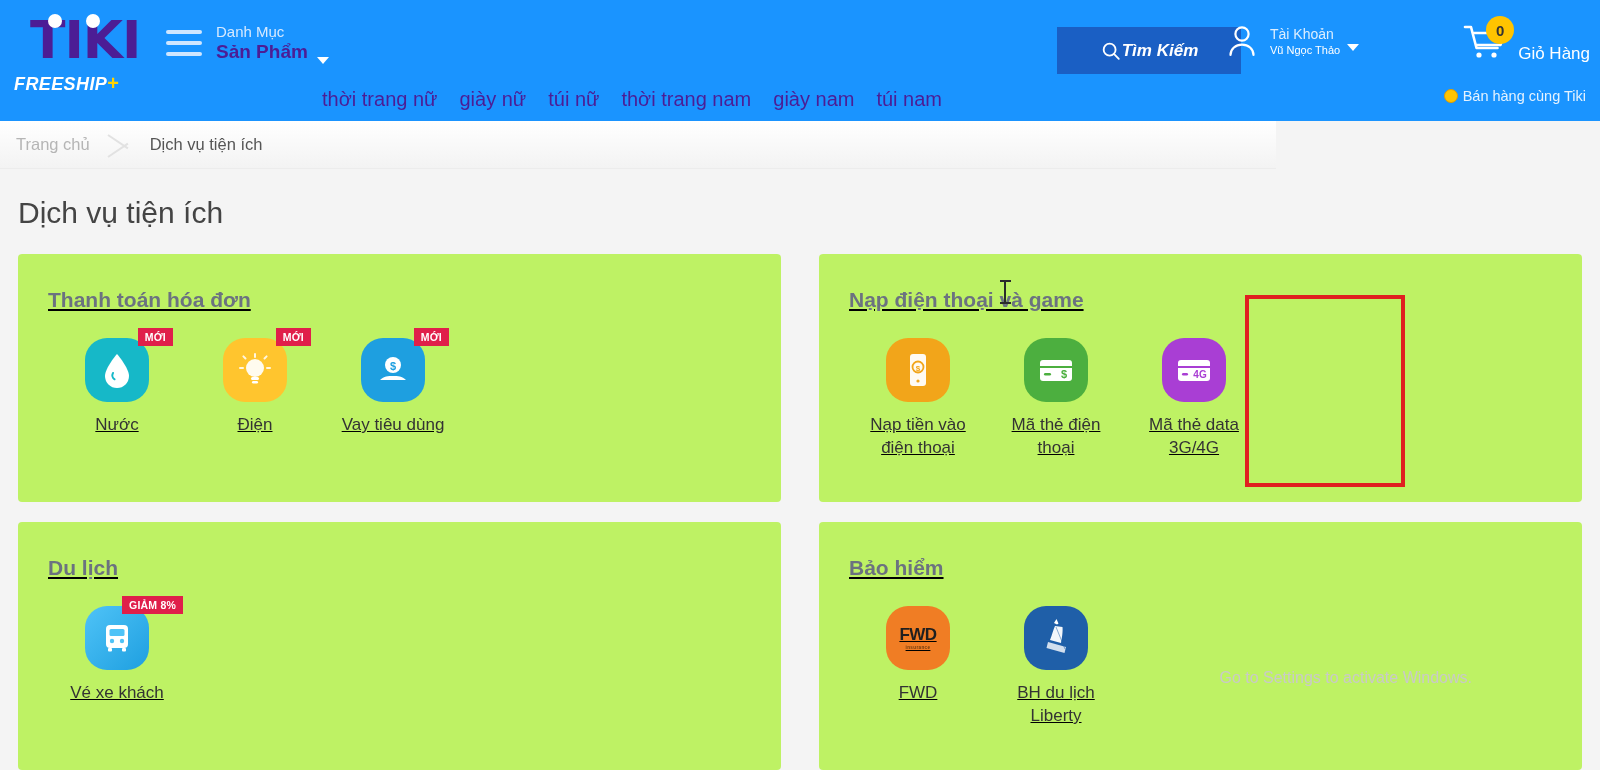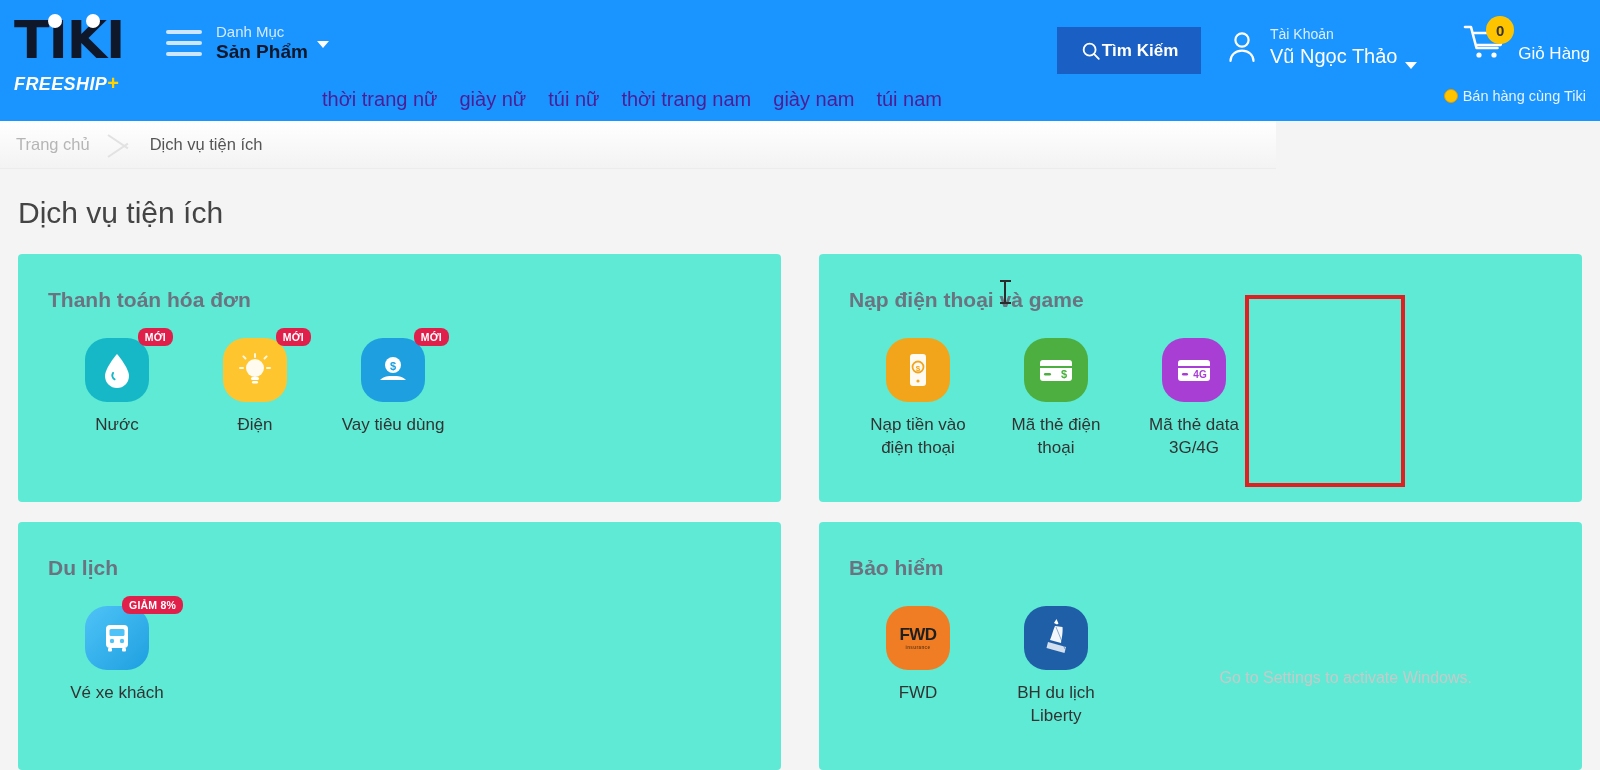--- a/index.html
+++ b/index.html
@@ -18,22 +18,23 @@
     width: 1600px; height: 121px;
     background: #1a94ff;
     overflow: hidden;
   }
   .logo-wrap {
     position: absolute; left: 14px; top: 12px;
     width: 130px; height: 96px;
   }
   .logo-tiki {
     font-size: 52px; font-weight: 700; letter-spacing: -1px;
-    color: #0f172a; line-height: 56px;
+    color: #4c1d95; line-height: 56px;
     font-family: "DejaVu Sans", sans-serif;
+    margin-left: 16px;
   }
   .logo-dots { position: absolute; left: 34px; top: 2px; width: 70px; height: 16px; }
   .logo-dots span {
     position: absolute; width: 14px; height: 14px;
     border-radius: 50%; background: #ffffff;
   }
   .logo-dots span:nth-child(1) { left: 0; }
   .logo-dots span:nth-child(2) { left: 38px; }
   .logo-freeship {
     margin-top: 4px;
@@ -46,22 +47,22 @@
   .cat-menu {
     position: absolute; left: 166px; top: 22px;
     display: flex; align-items: center; gap: 14px;
     cursor: pointer;
   }
   .hamburger { display: flex; flex-direction: column; gap: 7px; width: 36px; }
   .hamburger i { display: block; height: 4px; border-radius: 2px; background: #cfe6ff; }
   .cat-text { line-height: 1.2; }
   .cat-top { font-size: 15px; color: #d6e9ff; font-weight: 400; }
   .cat-bottom {
-    font-size: 19px; color: #0f172a; font-weight: 700;
-    display: flex; align-items: flex-start; gap: 9px;
+    font-size: 19px; color: #4c1d95; font-weight: 700;
+    display: flex; align-items: flex-end; gap: 9px;
   }
   .caret { width: 0; height: 0; border-left: 6px solid transparent; border-right: 6px solid transparent; border-top: 7px solid #ffffff; display:inline-block; }
 
   .searchbox {
     position: absolute; left: 327px; top: 27px;
     width: 730px; height: 47px;
     background: #ffffff; border: none;
     display: flex; align-items: center;
   }
   .searchbox input {
@@ -69,36 +70,36 @@
     width: 100%; height: 100%;
     padding: 0 16px;
     font-size: 16px; color: #333;
     font-family: "Liberation Sans", sans-serif;
     background: transparent;
   }
   .searchbox input::placeholder { color: #8a8a8a; }
 
   .search-btn {
     position: absolute; left: 1057px; top: 27px;
-    width: 144px; height: 47px;
+    width: 184px; height: 47px;
     background: #1a5fc4;
     display: flex; align-items: center; justify-content: center; gap: 0;
-    cursor: pointer; border: none;
+    cursor: pointer; border: none; font-style: italic;
   }
   .search-btn-label { color: #ffffff; font-size: 17px; font-weight: 700; }
 
   .account {
     position: absolute; left: 1226px; top: 24px;
     display: flex; align-items: center; gap: 12px; cursor: pointer;
   }
   .acct-text { line-height: 1.25; }
   .acct-top { font-size: 14px; color: #dceeff; }
   .acct-bottom {
-    font-size: 20px; color: #ffffff; font-weight: 400;
-    display: flex; align-items: flex-end; gap: 7px;
+    font-size: 11px; color: #ffffff; font-weight: 400;
+    display: flex; align-items: flex-start; gap: 7px;
   }
 
   .cart {
     position: absolute; right: 10px; top: 22px;
     display: flex; align-items: flex-end; gap: 8px; cursor: pointer;
   }
   .cart-icon-wrap { position: relative; width: 48px; height: 44px; }
   .cart-badge {
     position: absolute; right: -4px; top: -6px;
     width: 28px; height: 28px; border-radius: 50%;
@@ -154,26 +155,27 @@
   
   .page-title {
     position: absolute; left: 18px; top: 196px;
     font-size: 30px; color: #444444; font-weight: 400;
   }
 
   
   .cards { position: absolute; left: 0; top: 254px; width: 1600px; }
   .card-row { display: flex; gap: 38px; padding: 0 18px; margin-bottom: 20px; }
   .card {
-    background: #5eead4;
+    background: #bef264;
     border-radius: 4px;
     flex: 1 1 0;
     min-height: 248px;
     padding: 34px 30px 22px 30px;
     position: relative;
+    text-decoration: underline;
   }
   .card-title {
     font-size: 21px; font-weight: 700; color: #6b7280;
     margin-bottom: 26px;
   }
   .services { display: flex; align-items: flex-start; }
   .service {
     width: 138px;
     display: flex; flex-direction: column; align-items: center;
     cursor: pointer;
@@ -182,21 +184,21 @@
   .service-icon-wrap { position: relative; width: 64px; height: 64px; margin-bottom: 12px; }
   .squircle {
     width: 64px; height: 64px; border-radius: 22px;
     display: flex; align-items: center; justify-content: center;
     position: relative; overflow: hidden;
   }
   .badge {
     position: absolute; right: -24px; top: -10px;
     background: #e01f4a; color: #ffffff;
     font-size: 10.5px; font-weight: 700;
-    padding: 3px 7px; border-radius: 8px;
+    padding: 3px 7px; border-radius: 0;
     white-space: nowrap; letter-spacing: 0.2px;
     z-index: 4;
   }
   .badge.wide { right: -34px; }
   .service-label {
     font-size: 17px; color: #333333; line-height: 1.35;
     max-width: 120px;
   }
 
   

